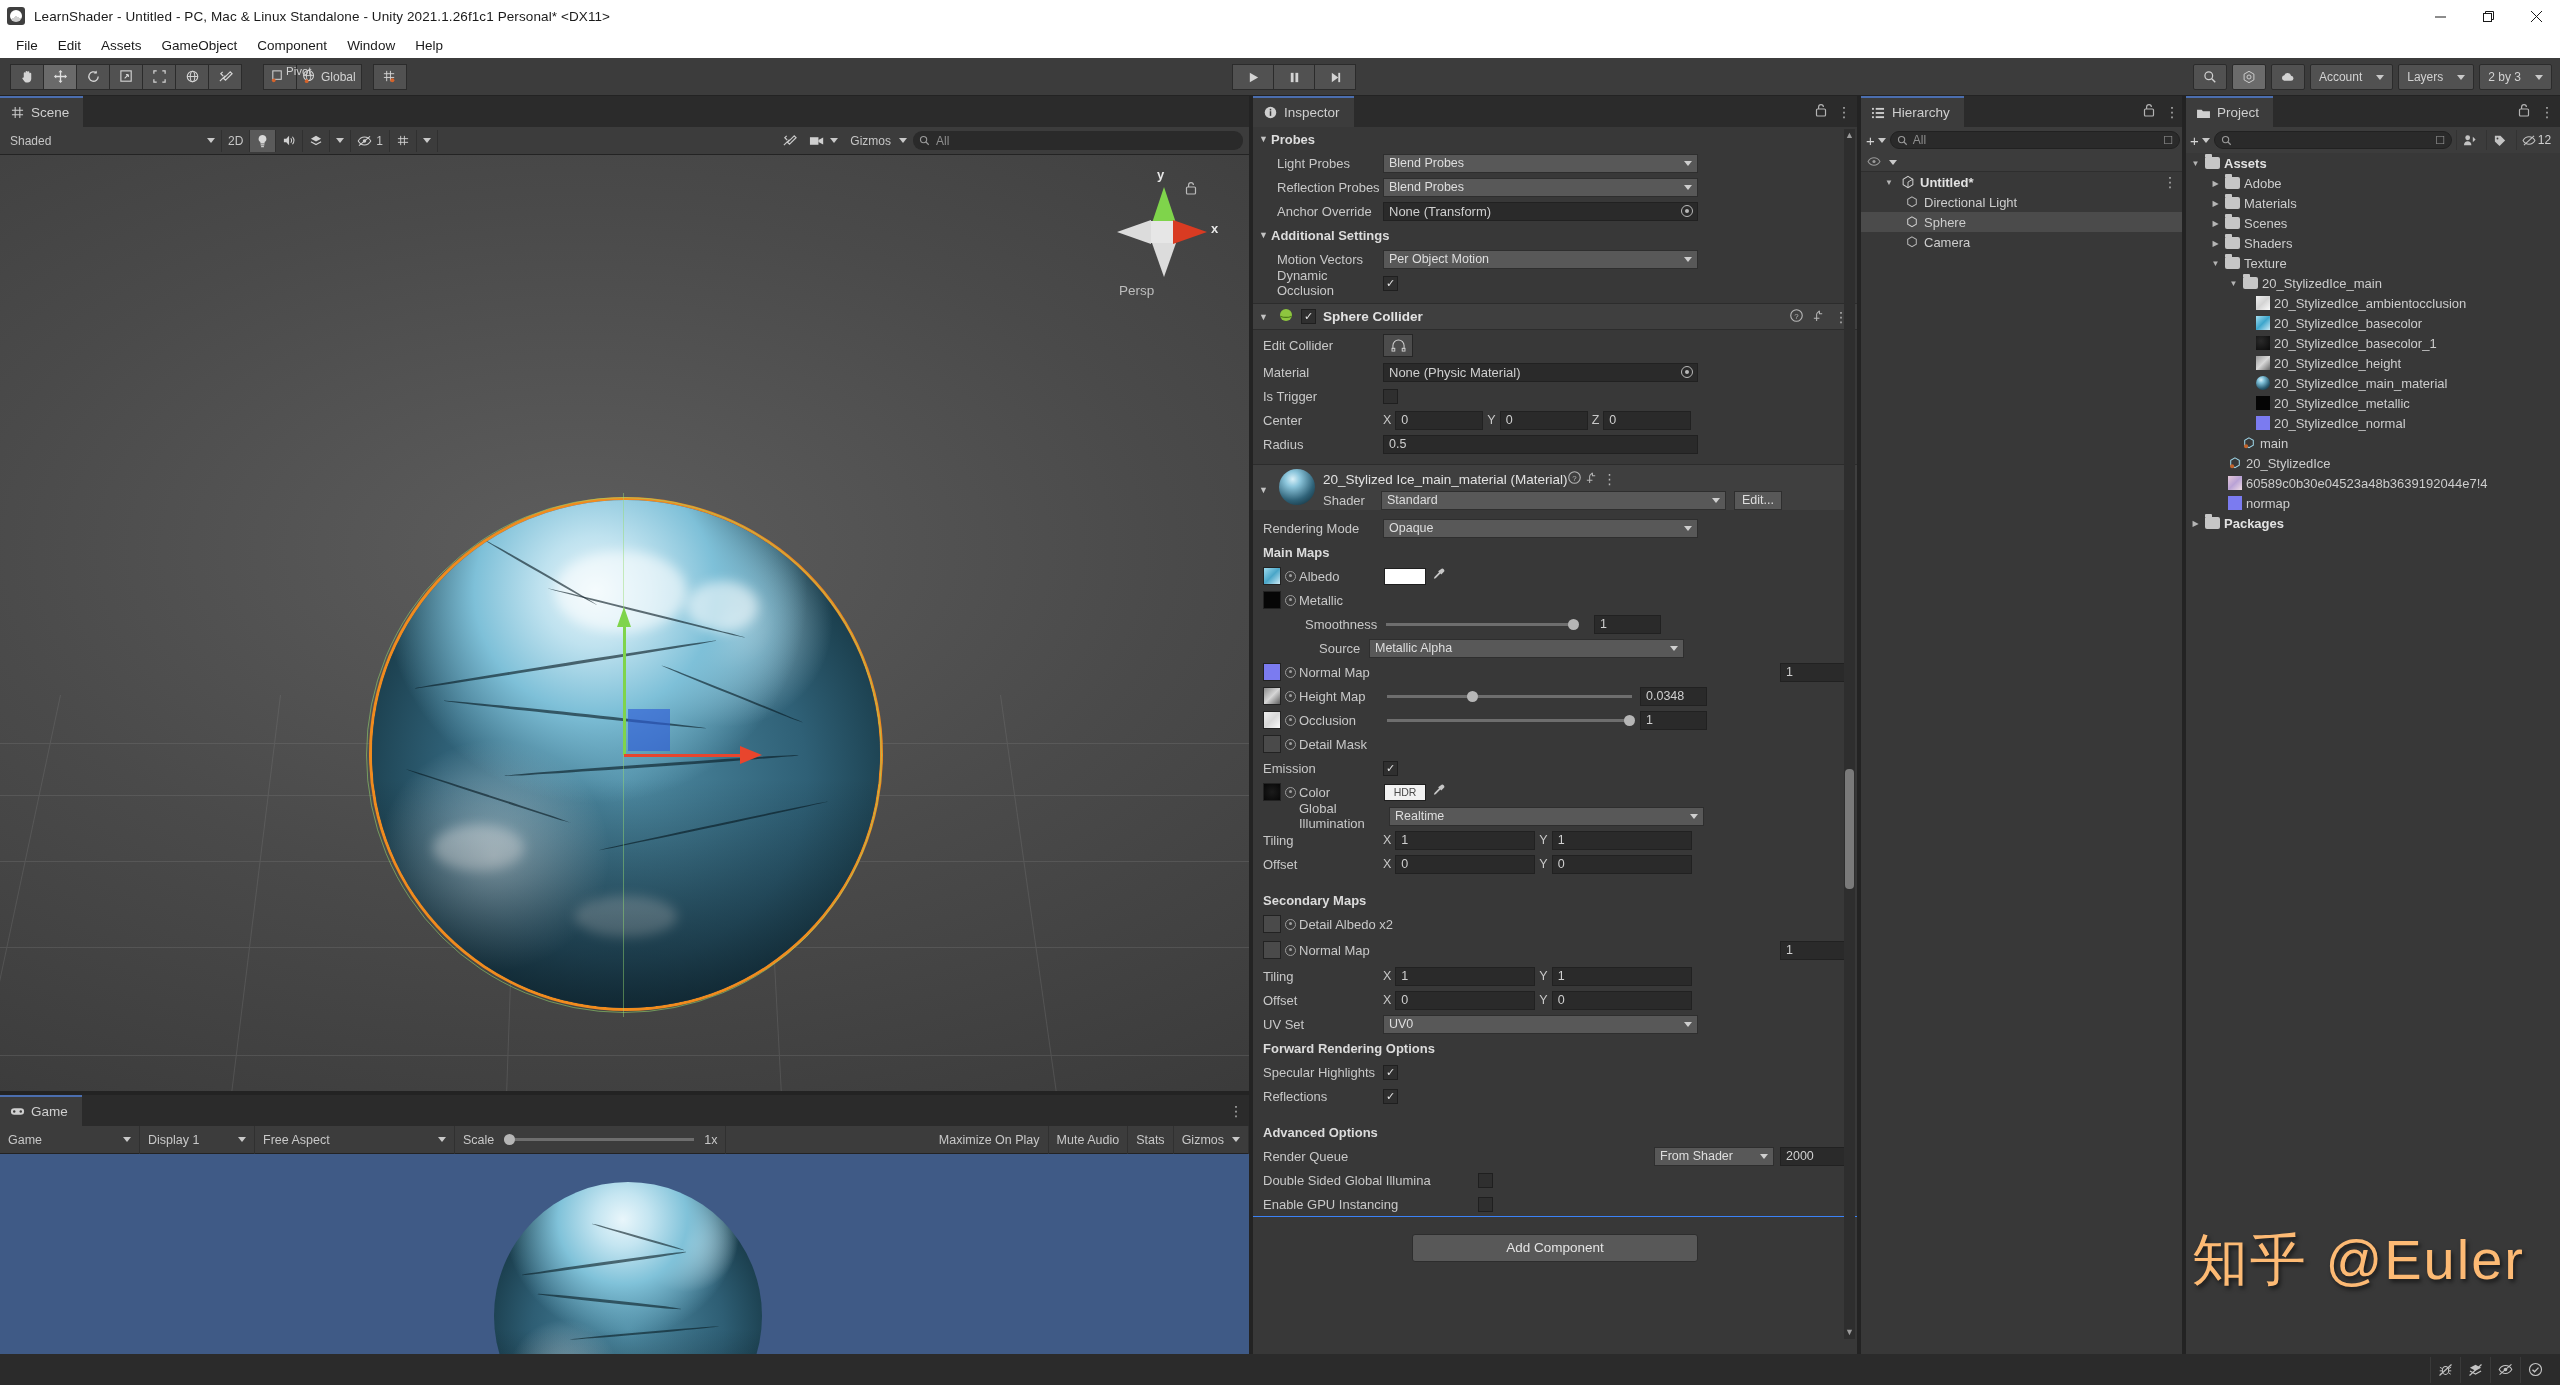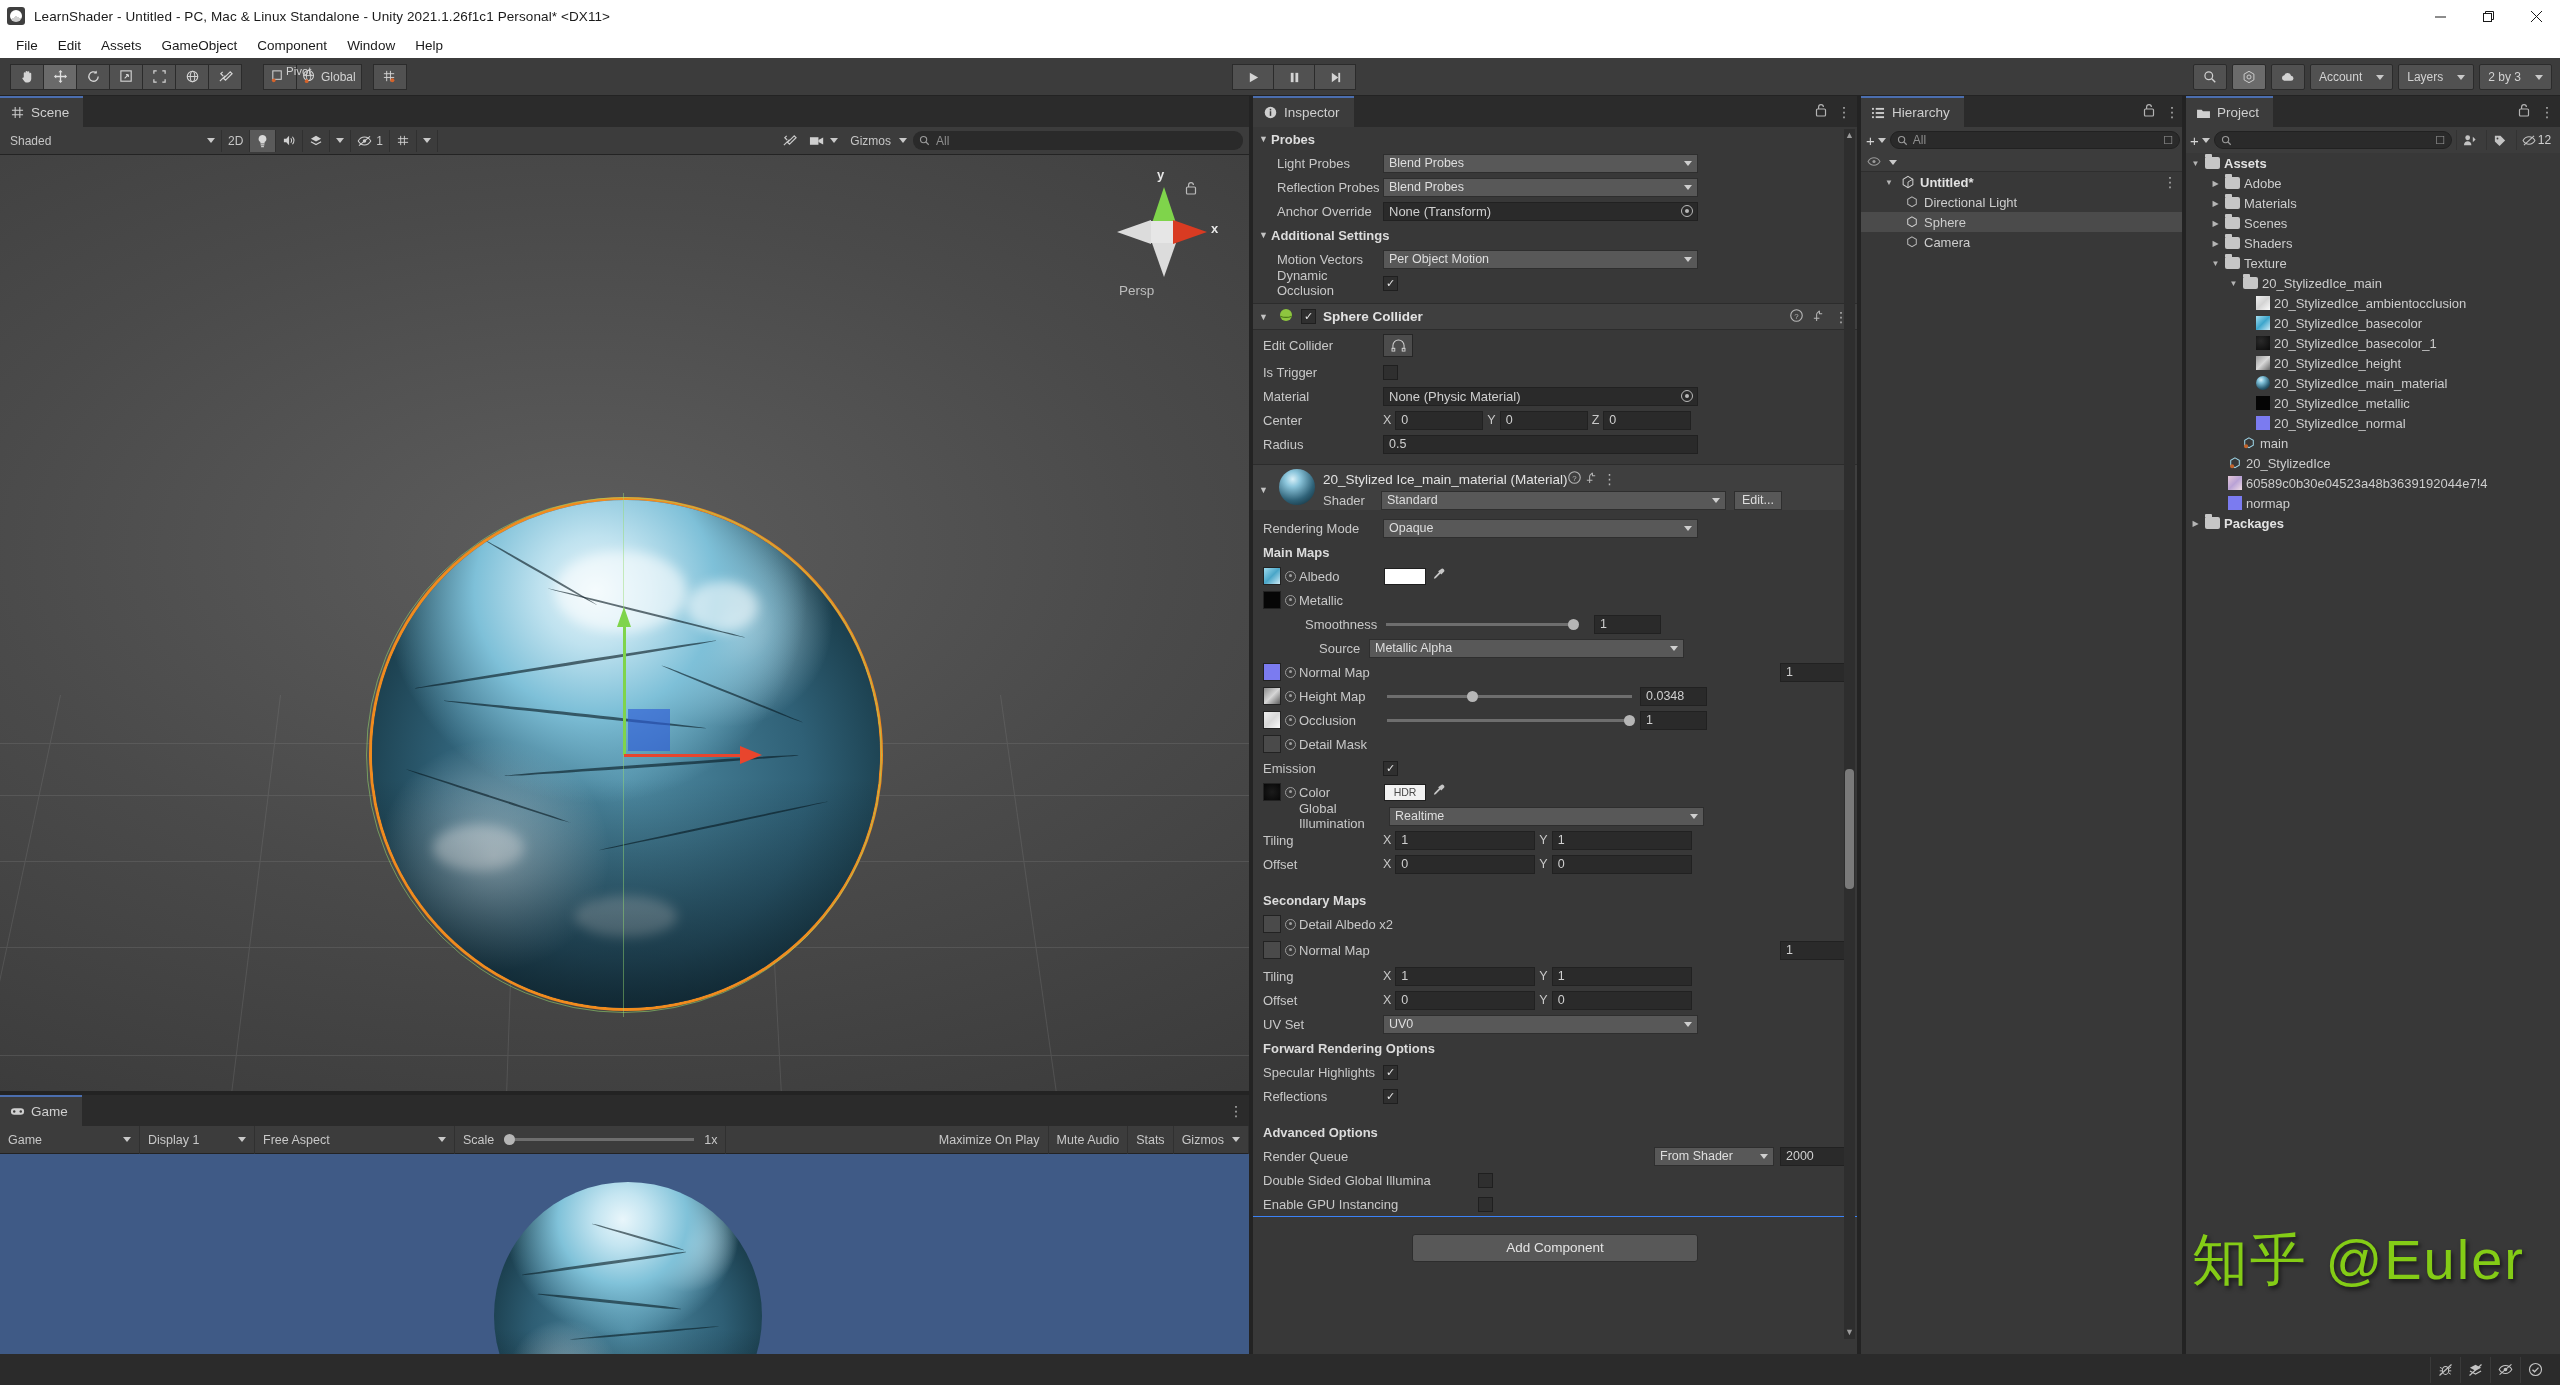--- a/index.html
+++ b/index.html
@@ -271,21 +271,21 @@
   .folder::before{content:"";position:absolute;left:0;top:-3px;width:7px;height:3px;background:#c6c6c6;border-radius:1px 1px 0 0;}
   .folder.open { background:#c6c6c6; }
   .asset-sw { width:14px; height:14px; flex:0 0 auto; }
   .bold { font-weight:bold; color:#e2e2e2; }
 
   
   .statusbar { position:absolute; left:0; bottom:0; width:2560px; height:31px; background:#2b2b2b; display:flex; align-items:center; }
   .status-icons { margin-left:auto; display:flex; align-items:center; gap:0; padding-right:10px;}
   .status-icons .si { width:30px; height:26px; display:flex; align-items:center; justify-content:center; color:#c4c4c4; font-size:13px; border-left:1px solid #3a3a3a; }
 
-  .watermark { position:absolute; right:35px; bottom:55px; color:#84cc16; font-size:56px;
+  .watermark { position:absolute; right:35px; bottom:55px; color:#fdba74; font-size:56px;
     letter-spacing:2px; text-shadow:2px 3px 4px rgba(0,0,0,.55); pointer-events:none; }
 
   .vsplit { position:absolute; background:#232323; }
 </style>
 </head>
 <body>
 
 <div class="app">
 
   <div class="titlebar">
@@ -754,29 +754,29 @@
         <span class="lab">Edit Collider</span>
         <div style="width:30px;height:23px;background:#4c4c4c;border:1px solid #262626;display:flex;align-items:center;justify-content:center">
           <svg width="15" height="13" viewBox="0 0 16 14">
               <path d="M2 11V7a6 6 0 0 1 12 0v4" fill="none" stroke="#d2d2d2" stroke-width="1.1"></path>
               <rect x="1" y="10" width="3" height="3" fill="none" stroke="#d2d2d2" stroke-width="1"></rect>
               <rect x="12" y="10" width="3" height="3" fill="none" stroke="#d2d2d2" stroke-width="1"></rect>
             </svg>
         </div>
       </div>
       <div class="row">
-        <span class="lab">Is Trigger</span>
-        <div class="chk"></div>
-      </div>
-      <div class="row">
         <span class="lab">Material</span>
         <div class="objfield" style="width:315px">
           <span>None (Physic Material)</span>
           <span class="dot"></span>
         </div>
+      </div>
+      <div class="row">
+        <span class="lab">Is Trigger</span>
+        <div class="chk"></div>
       </div>
       <div class="row">
         <span class="lab">Center</span>
         <div class="xy">
           <span class="axl">X</span>
           <div class="field" style="width:88px">0</div>
           <span class="axl">Y</span>
           <div class="field" style="width:88px">0</div>
           <span class="axl">Z</span>
           <div class="field" style="width:88px">0</div>

